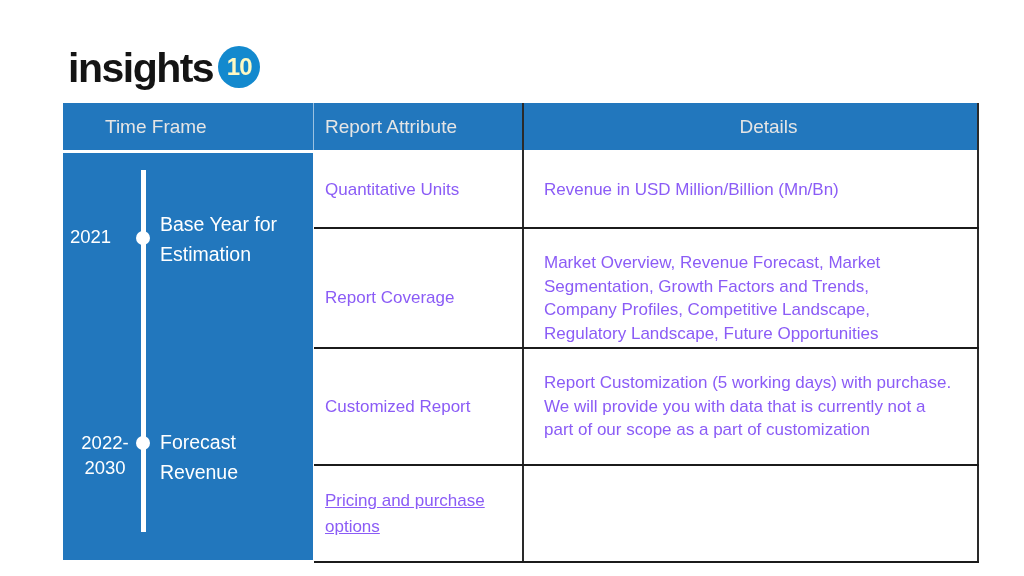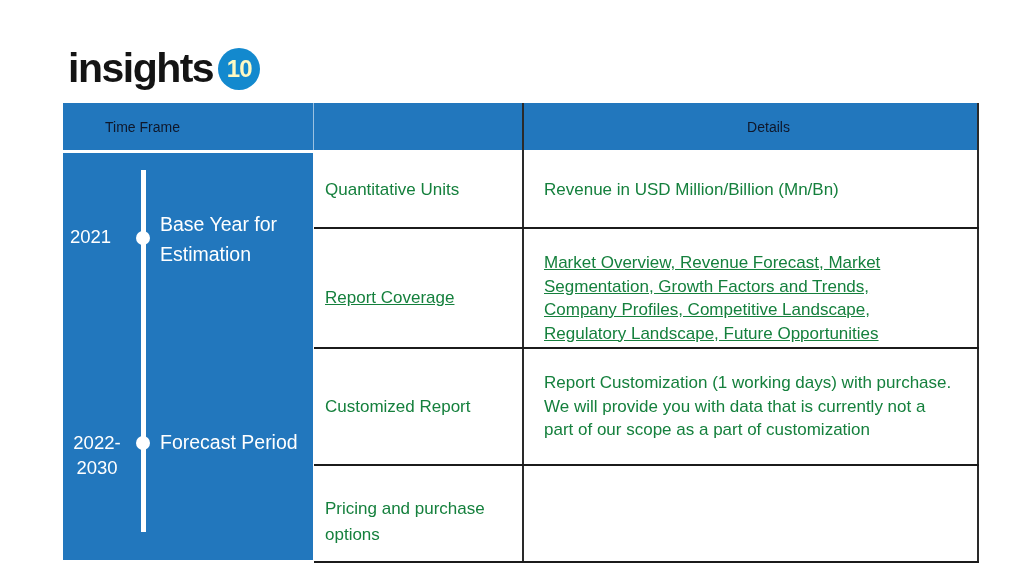--- a/index.html
+++ b/index.html
@@ -1,56 +1,56 @@
 <!DOCTYPE html>
 <html style="--primary-blue: #2277BD; --logo-blue: #1389CE;"><head>
 <meta charset="utf-8">
 <style>
   html,body{margin:0;padding:0;}
   body{width:1024px;height:576px;background:#ffffff;overflow:hidden;
        font-family:"Liberation Sans","DejaVu Sans",sans-serif;}
   #frame{position:relative;width:1024px;height:576px;background:#fff;}
 
   
-  .logo{position:absolute;left:68px;top:46px;display:flex;align-items:flex-end;}
+  .logo{position:absolute;left:68px;top:46px;display:flex;align-items:flex-start;}
   .logo-text{font-size:41px;font-weight:bold;color:#141414;letter-spacing:-1.5px;line-height:44px;}
   .logo-badge{width:42px;height:42px;margin-left:5px;border-radius:50%;
               background:var(--logo-blue,#1389CE);display:flex;align-items:center;justify-content:center;}
   .logo-badge span{color:#fef9c3;font-size:24px;font-weight:bold;letter-spacing:-1px;}
 
   
   .thead{position:absolute;left:63px;top:103px;width:916px;height:47px;
          background:var(--primary-blue,#2277BD);}
   .th{position:absolute;top:0;height:47px;display:flex;align-items:center;
-      color:#0f172a;font-size:14px;}
+      color:#e5e5e5;font-size:19px;}
   .th-timeframe{left:42px;}
   .th-attribute{left:262px;}
   .th-details{left:460px;width:491px;justify-content:center;}
   .hsep-light{position:absolute;left:250px;top:0;width:1px;height:47px;background:rgba(255,255,255,.55);}
 
   
   .timeline-panel{position:absolute;left:63px;top:153px;width:250px;height:407px;
                   background:var(--primary-blue,#2277BD);}
   .tl-line{position:absolute;left:78px;top:17px;width:5px;height:362px;background:#fff;}
   .tl-dot{position:absolute;width:14px;height:14px;border-radius:50%;background:#fff;left:73px;}
   .tl-dot1{top:78px;} .tl-dot2{top:283px;}
   .tl-period{position:absolute;color:#fff;font-size:18.5px;}
   .tl-period1{left:0;width:55px;top:73px;text-align:center;}
-  .tl-period2{left:4px;width:60px;top:277px;text-align:center;line-height:25px;}
+  .tl-period2{left:12px;width:60px;top:277px;text-align:center;line-height:25px;}
   .tl-label{position:absolute;left:97px;width:146px;color:#ffffff;font-size:19.5px;line-height:30px;}
   .tl-label1{top:56px;} .tl-label2{top:274px;}
 
   
-  .cell{position:absolute;display:flex;align-items:center;color:#15803d;font-size:17px;}
+  .cell{position:absolute;display:flex;align-items:center;color:#8b5cf6;font-size:17px;}
   .attr{left:315px;width:208px;padding-left:10px;box-sizing:border-box;line-height:26px;}
   .det{left:523px;width:456px;padding-left:21px;padding-right:0;box-sizing:border-box;line-height:23.5px;}
   .r0{top:153px;height:74px;}
-  .r1{top:229px;height:138px;text-decoration:underline;}
+  .r1{top:229px;height:138px;}
   .r2{top:349px;height:115px;}
-  .r3{top:466px;height:111px;}
+  .r3{top:466px;height:95px;text-decoration:underline;}
   .det .w1{max-width:430px;} .det .w2{max-width:400px;} .det .w3{max-width:412px;} .det .w4{max-width:372px;}
 
   
   .vline{position:absolute;top:103px;width:2px;height:460px;background:#2a2a2a;}
   .vline-mid{left:522px;} .vline-right{left:977px;}
   .hline{position:absolute;left:314px;width:665px;height:2px;background:#1b1b1b;}
   .hl1{top:227px;} .hl2{top:347px;} .hl3{top:464px;} .hl4{top:561px;}
 </style>
 </head>
 <body>
@@ -60,31 +60,32 @@
   <div class="logo">
     <span class="logo-text">insights</span>
     <span class="logo-badge">
       <span>10</span>
     </span>
   </div>
 
   <div class="thead">
     <div class="th th-timeframe">Time Frame</div>
     <div class="hsep-light"></div>
+    <div class="th th-attribute">Report Attribute</div>
     <div class="th th-details">Details</div>
   </div>
 
   <div class="timeline-panel">
     <div class="tl-line"></div>
     <div class="tl-dot tl-dot1"></div>
     <div class="tl-dot tl-dot2"></div>
     <div class="tl-period tl-period1">2021</div>
     <div class="tl-label tl-label1">Base Year for Estimation</div>
     <div class="tl-period tl-period2">2022-2030</div>
-    <div class="tl-label tl-label2">Forecast Period</div>
+    <div class="tl-label tl-label2">Forecast Revenue</div>
   </div>
 
   <div class="cell attr r0">
     <span>Quantitative Units</span>
   </div>
   <div class="cell attr r1">
     <span>Report Coverage</span>
   </div>
   <div class="cell attr r2">
     <span>Customized Report</span>
@@ -93,21 +94,21 @@
     <span>Pricing and purchase options</span>
   </div>
 
   <div class="cell det r0">
     <span class="w1">Revenue in USD Million/Billion (Mn/Bn)</span>
   </div>
   <div class="cell det r1">
     <span class="w2">Market Overview, Revenue Forecast, Market Segmentation, Growth Factors and Trends, Company Profiles, Competitive Landscape, Regulatory Landscape, Future Opportunities</span>
   </div>
   <div class="cell det r2">
-    <span class="w3">Report Customization (1 working days) with purchase. We will provide you with data that is currently not a part of our scope as a part of customization</span>
+    <span class="w3">Report Customization (5 working days) with purchase. We will provide you with data that is currently not a part of our scope as a part of customization</span>
   </div>
 
   <div class="vline vline-mid"></div>
   <div class="vline vline-right"></div>
   <div class="hline hl1"></div>
   <div class="hline hl2"></div>
   <div class="hline hl3"></div>
   <div class="hline hl4"></div>
 
 </div>

